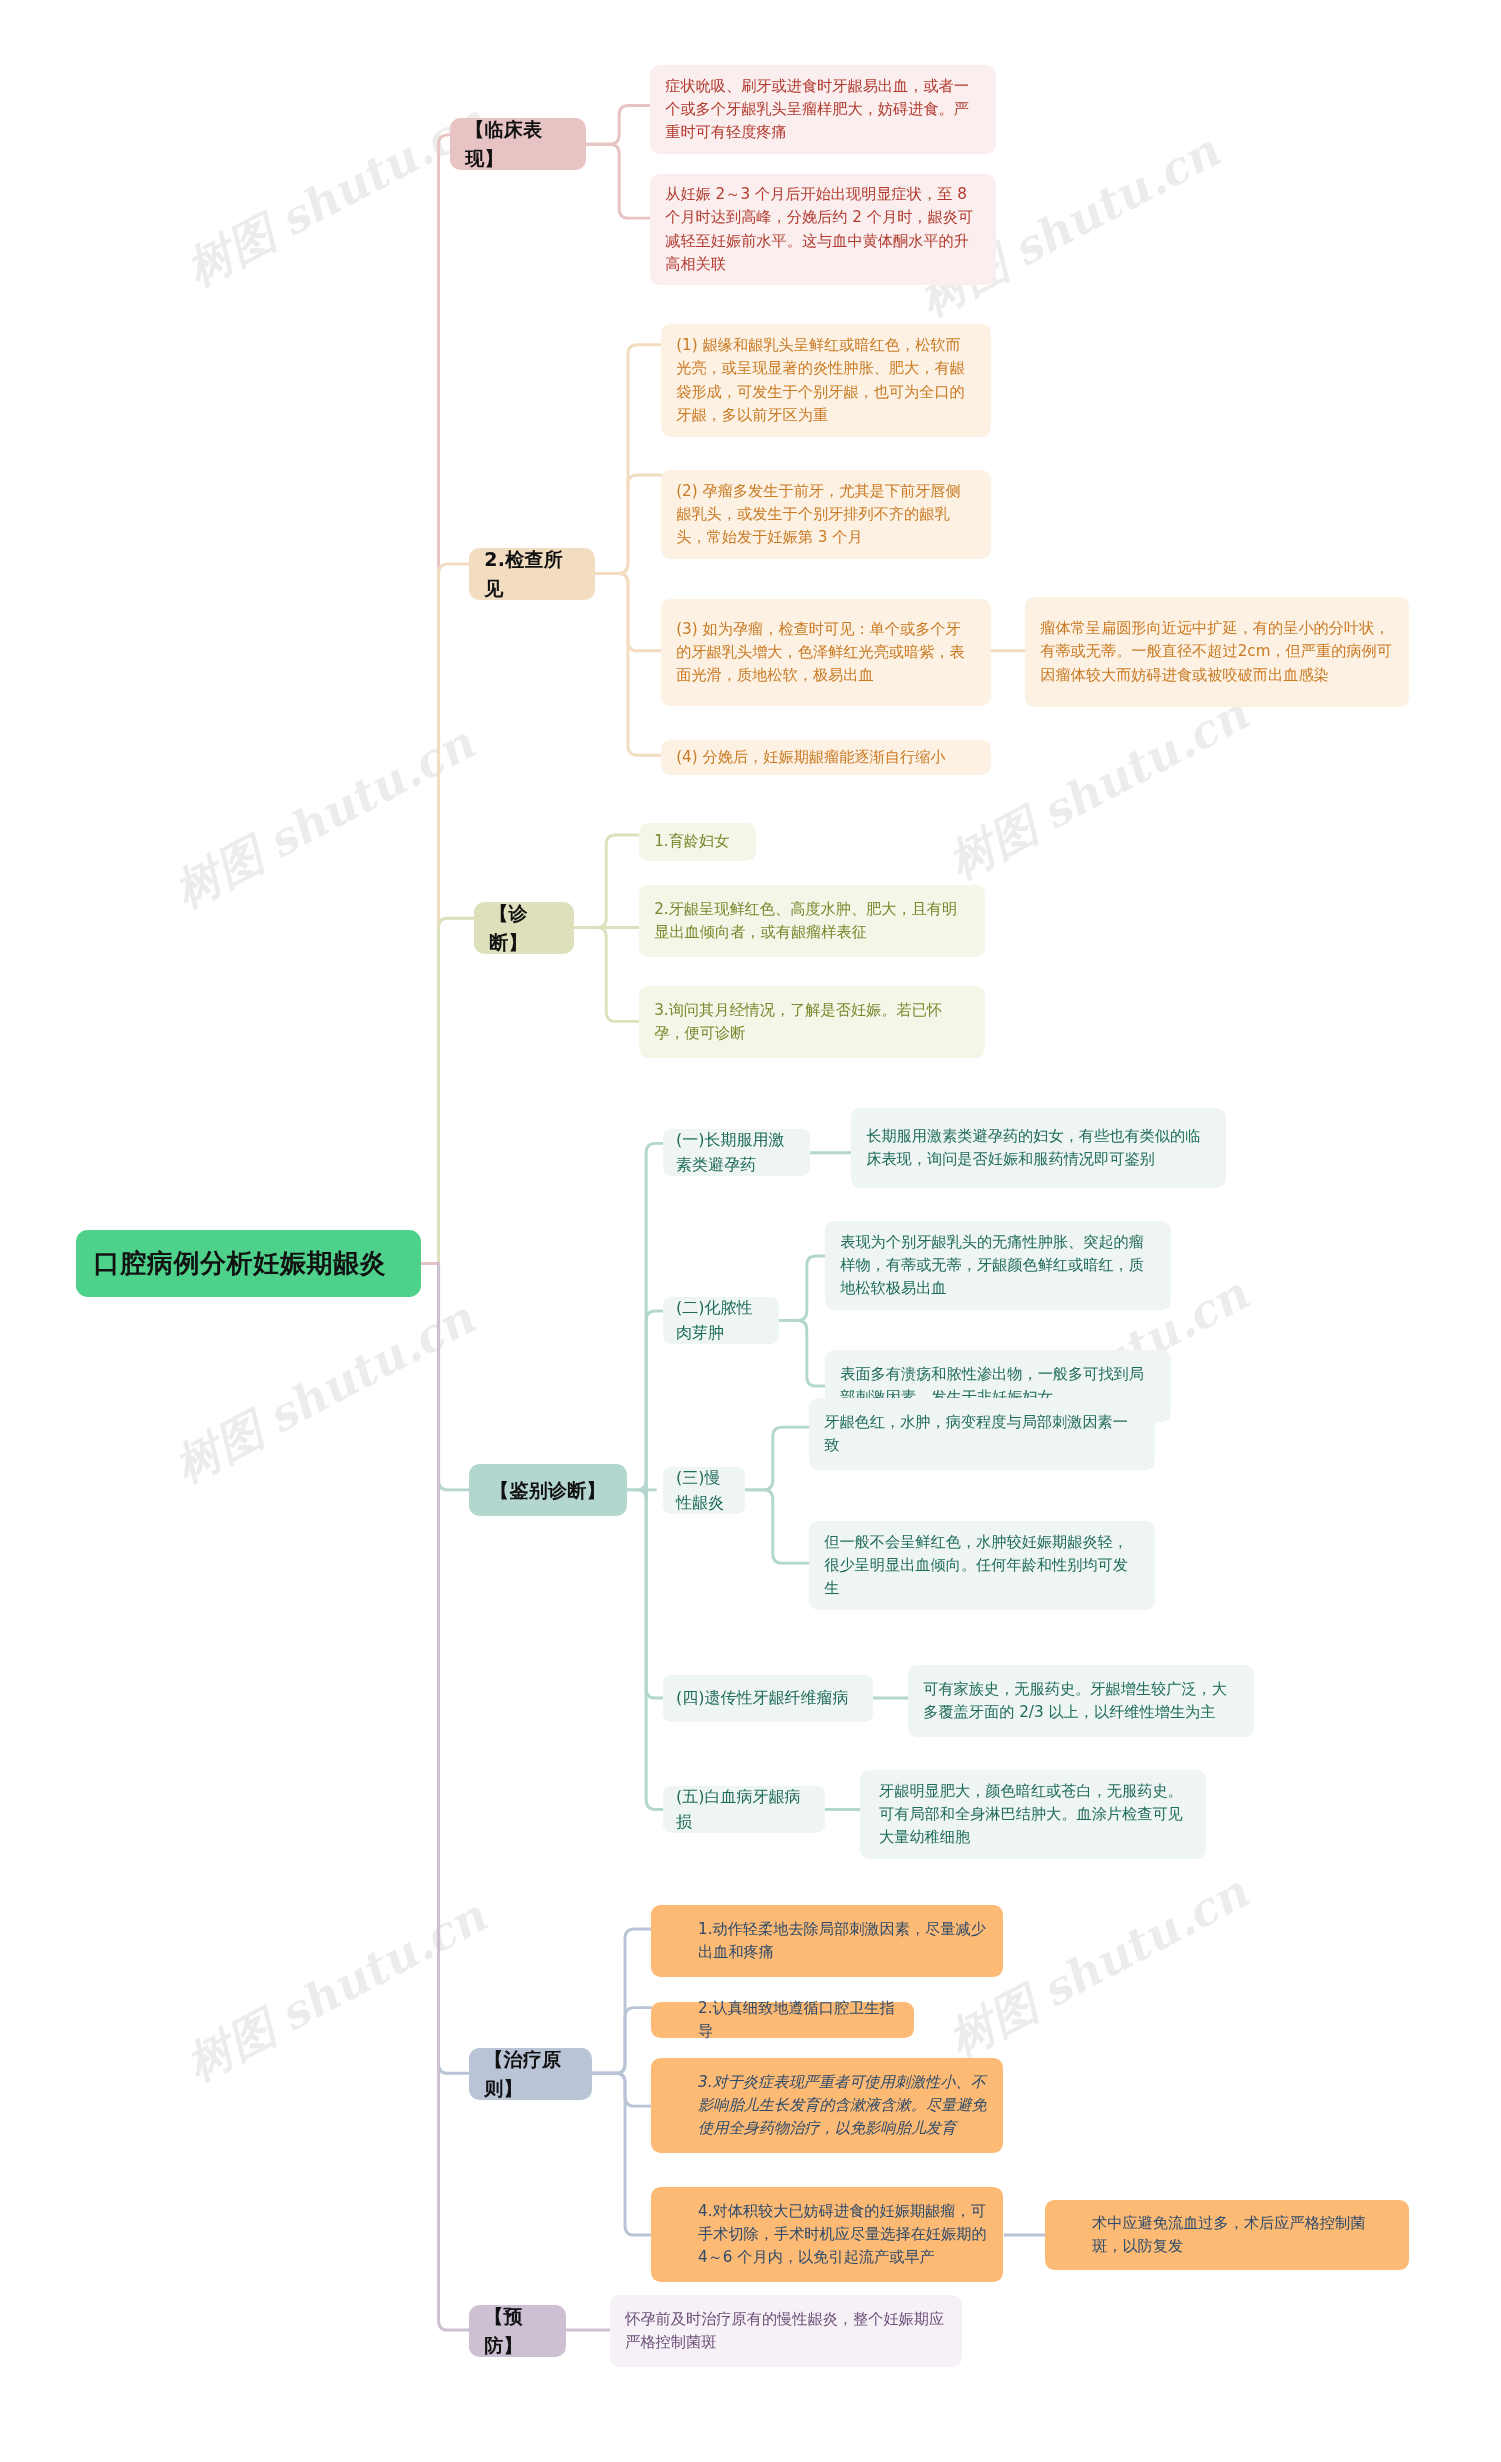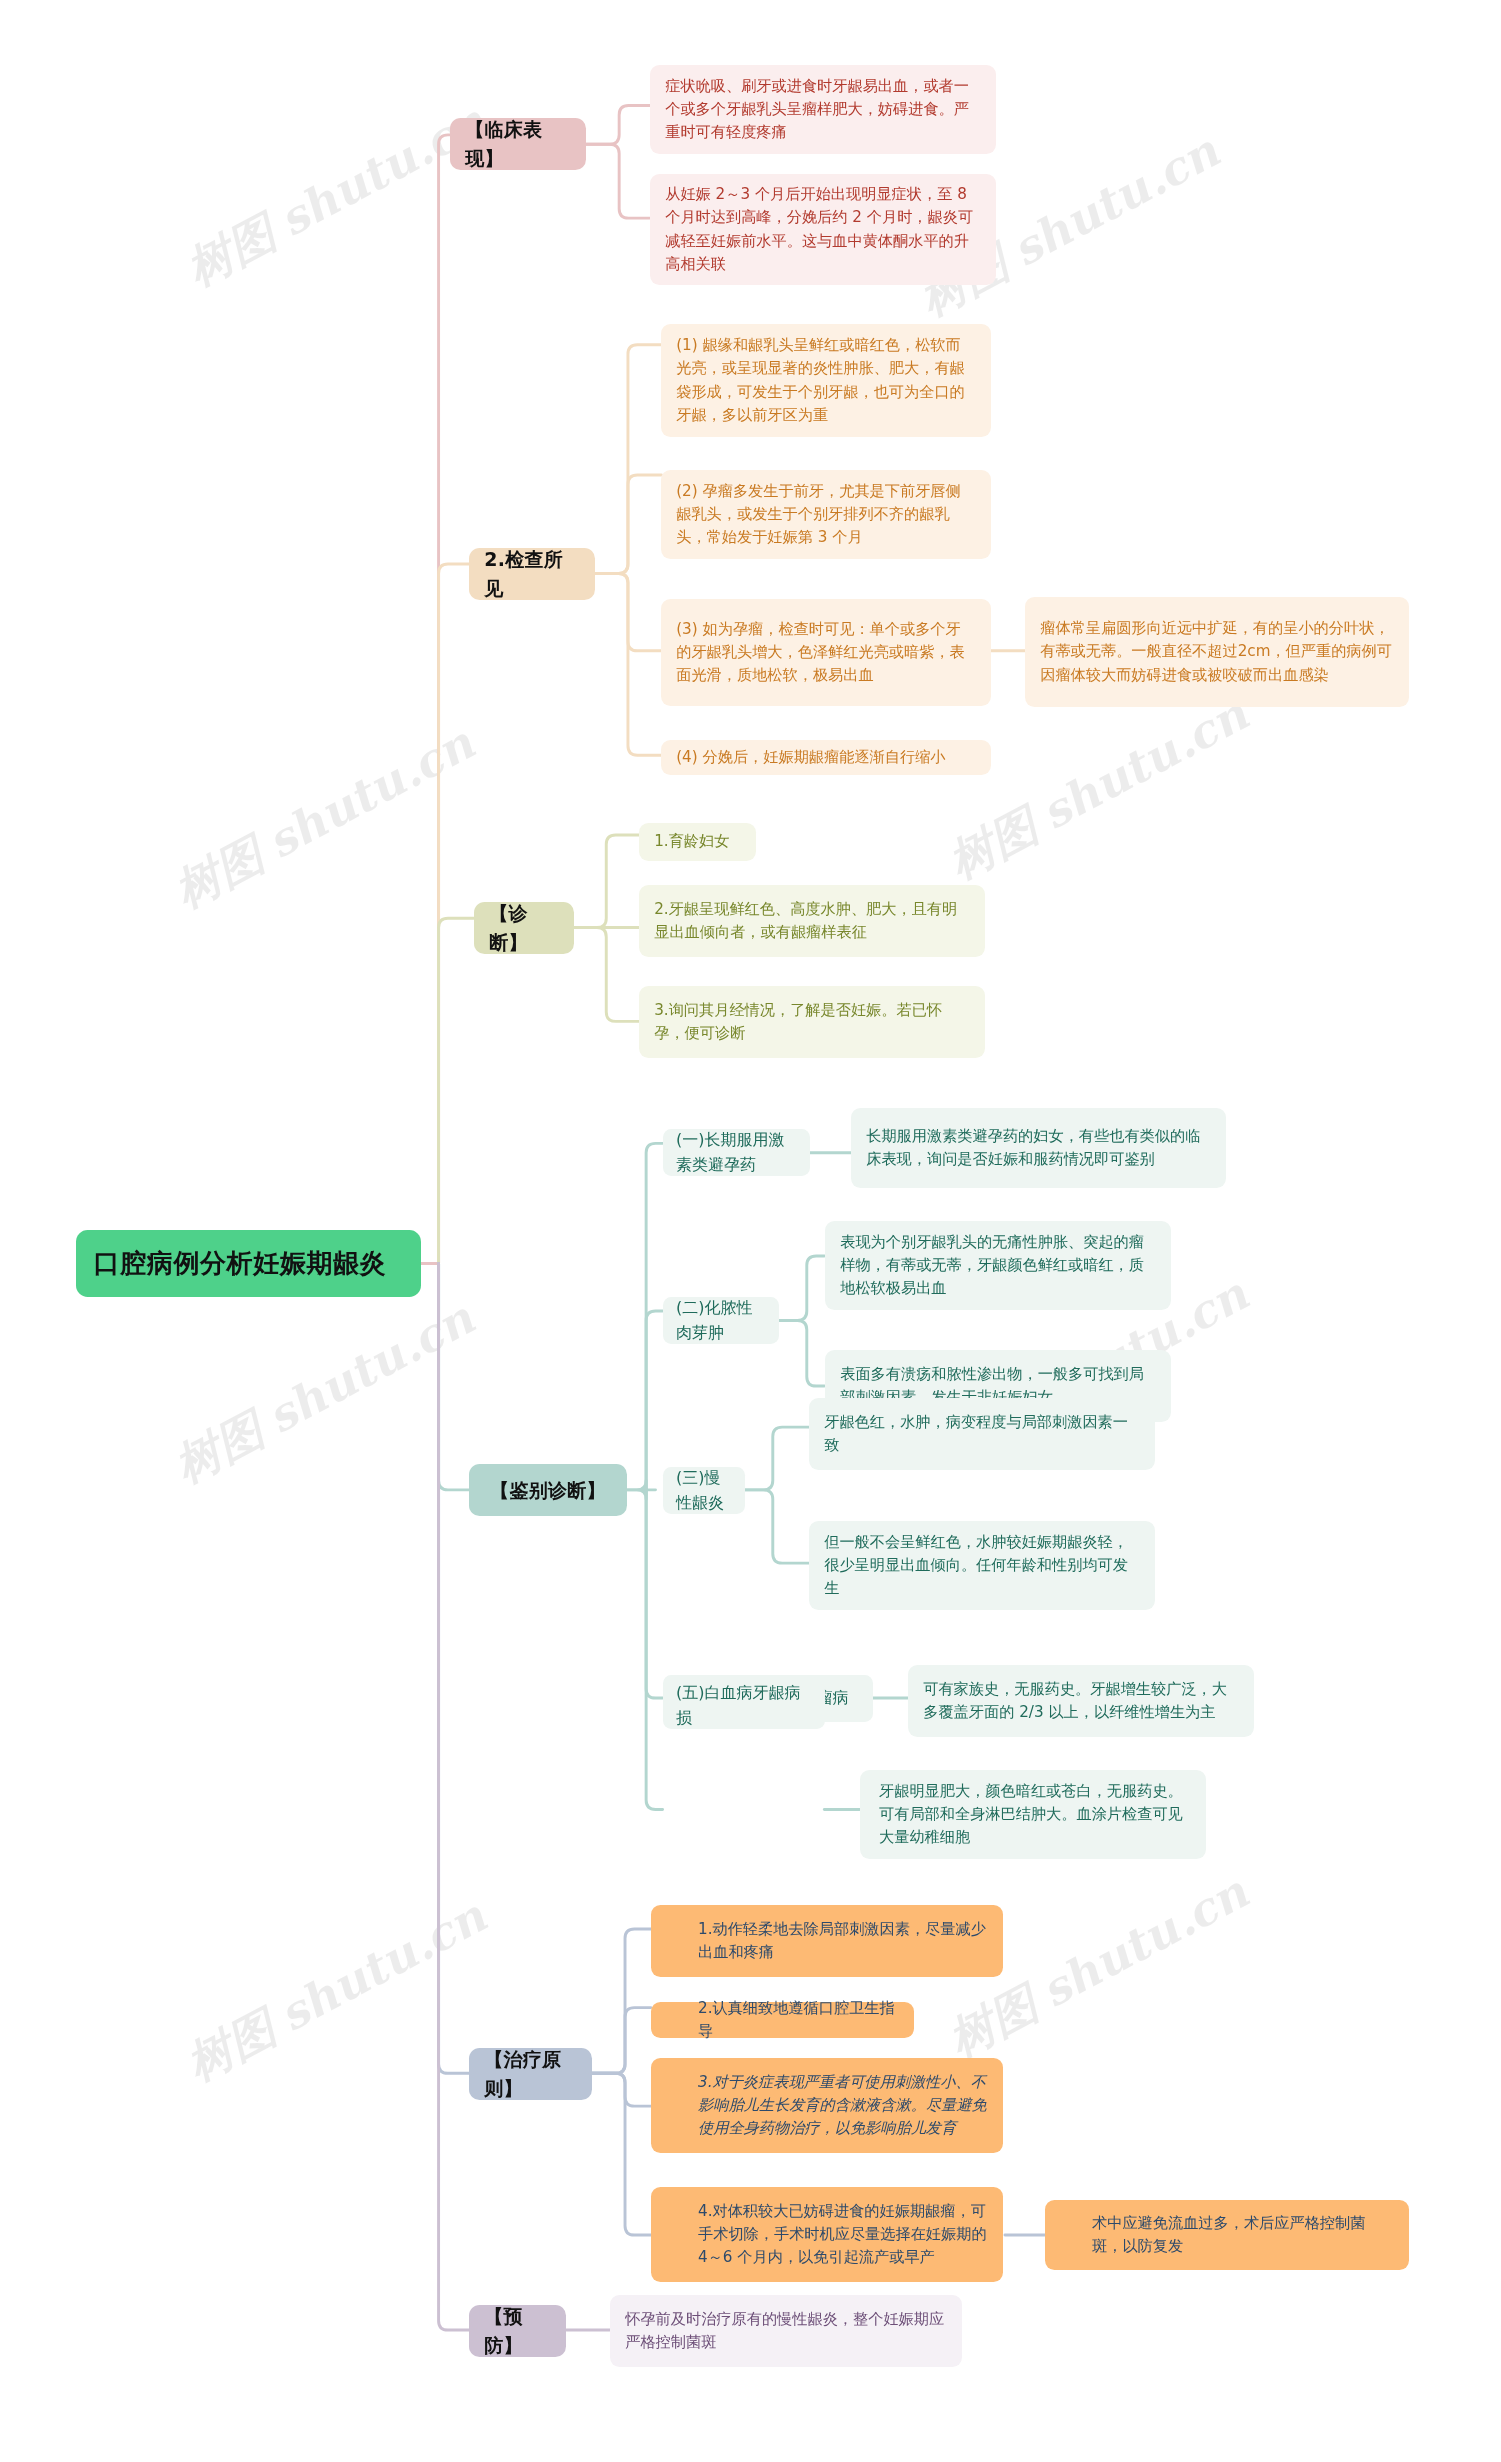--- a/index.html
+++ b/index.html
@@ -204,21 +204,21 @@
   <div class="node leaf l-differ" style="left:825px; top:1350px; width:346px; height:72px;">表面多有溃疡和脓性渗出物，一般多可找到局部刺激因素。发生于非妊娠妇女</div>
   <div class="node leaf l-differ" style="left:825px; top:1221px; width:346px; height:89px;">表现为个别牙龈乳头的无痛性肿胀、突起的瘤样物，有蒂或无蒂，牙龈颜色鲜红或暗红，质地松软极易出血</div>
 
   <div class="node sublabel" style="left:663px; top:1467px; width:82px; height:47px;">(三)慢性龈炎</div>
   <div class="node leaf l-differ" style="left:809px; top:1521px; width:346px; height:89px;">但一般不会呈鲜红色，水肿较妊娠期龈炎轻，很少呈明显出血倾向。任何年龄和性别均可发生</div>
   <div class="node leaf l-differ" style="left:809px; top:1398px; width:346px; height:72px;">牙龈色红，水肿，病变程度与局部刺激因素一致</div>
 
   <div class="node sublabel" style="left:663px; top:1675px; width:210px; height:47px;">(四)遗传性牙龈纤维瘤病</div>
   <div class="node leaf l-differ" style="left:908px; top:1665px; width:346px; height:72px;">可有家族史，无服药史。牙龈增生较广泛，大多覆盖牙面的 2/3 以上，以纤维性增生为主</div>
 
-  <div class="node sublabel" style="left:663px; top:1682px; width:162px; height:47px;">(五)白血病牙龈病损</div>
+  <div class="node sublabel" style="left:663px; top:1786px; width:162px; height:47px;">(五)白血病牙龈病损</div>
   <div class="node leaf l-differ" style="left:860px; top:1770px; width:346px; height:89px;padding-left:19px;">牙龈明显肥大，颜色暗红或苍白，无服药史。可有局部和全身淋巴结肿大。血涂片检查可见大量幼稚细胞</div>
 
   <div class="node branch b-treat" style="left:469px; top:2048px; width:123px; height:52px;">【治疗原则】</div>
 
   <div class="node leaf l-treat" style="left:651px; top:1905px; width:352px; height:72px;">1.动作轻柔地去除局部刺激因素，尽量减少出血和疼痛</div>
 
   <div class="node leaf l-treat" style="left:651px; top:2002px; width:263px; height:36px;">2.认真细致地遵循口腔卫生指导</div>
 
   <div class="node leaf l-treat" style="left:651px; top:2058px; width:352px; height:95px;font-style:italic;">3.对于炎症表现严重者可使用刺激性小、不影响胎儿生长发育的含漱液含漱。尽量避免使用全身药物治疗，以免影响胎儿发育</div>
 

